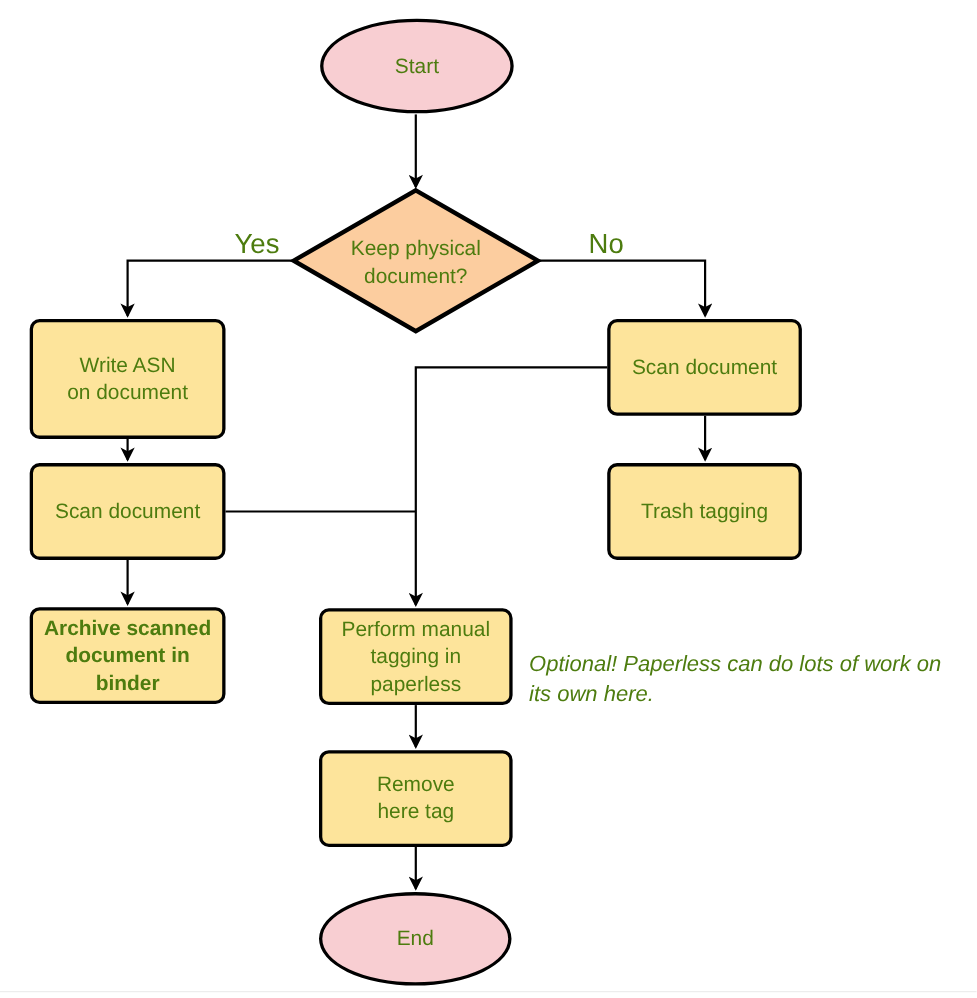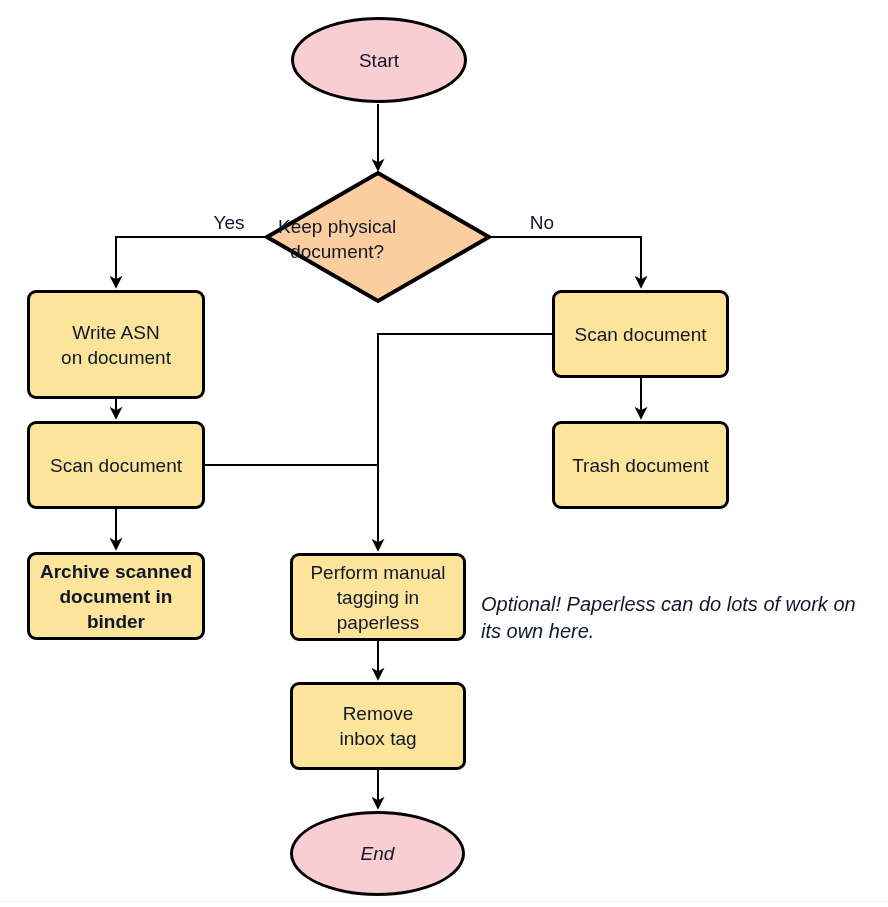--- a/index.html
+++ b/index.html
@@ -2,21 +2,21 @@
 <html><head>
 <meta charset="utf-8">
 <style>
   html, body { margin: 0; padding: 0; background: #ffffff; }
   .canvas {
     position: relative;
     width: 888px;
     height: 907px;
     background: #ffffff;
     font-family: "Liberation Sans", "DejaVu Sans", sans-serif;
-    color: #0f172a;
+    color: #4d7c0f;
     overflow: hidden;
   }
   svg.layer {
     position: absolute;
     left: 0; top: 0;
     width: 888px; height: 907px;
   }
   .node {
     position: absolute;
     box-sizing: border-box;
@@ -26,30 +26,30 @@
     justify-content: center;
     text-align: center;
     font-size: 19px;
     line-height: 25px;
   }
   .node span, .label-text { white-space: pre-line; }
   .process { border-radius: 9px; }
   .terminator { border-radius: 50%; }
   .free-label {
     position: absolute;
-    font-size: 19px;
+    font-size: 25px;
     line-height: 25px;
-    text-align: center;
+    text-align: right;
     white-space: pre-line;
   }
   .diamond-label {
     position: absolute;
     left: 278px; top: 213px;
     width: 200px; height: 52px;
-    display: flex; align-items: center; 
+    display: flex; align-items: center; justify-content: center;
     text-align: center;
     font-size: 19px; line-height: 25px;
   }
   .annotation {
     position: absolute;
     left: 481px; top: 591px;
     width: 410px;
     font-size: 20px;
     line-height: 27px;
     font-style: italic;
@@ -95,21 +95,21 @@
       <path d="M205,465 H378"></path>
       <path d="M378,641 V679" marker-end="url(#arrow)"></path>
       <path d="M378,770 V808" marker-end="url(#arrow)"></path>
     </g>
     <polygon points="378,173 489,237 378,301 267,237" stroke="#000000" stroke-width="4" fill="#fccd9f"></polygon>
   </svg>
 
   <div class="node terminator" id="n-start" style="background: rgb(248, 206, 210);">
     <span>Start</span>
   </div>
-  <div class="node terminator" id="n-end" style="background: rgb(248, 206, 210); font-style: italic;">
+  <div class="node terminator" id="n-end" style="background: rgb(248, 206, 210);">
     <span>End</span>
   </div>
 
   <div class="diamond-label">
     <span class="label-text">Keep physical
 document?</span>
   </div>
 
   <div class="node process" id="n-write-asn" style="background: rgb(253, 228, 155);">
     <span>Write ASN
@@ -120,30 +120,30 @@
   </div>
   <div class="node process" id="n-archive" style="background: rgb(253, 228, 155);">
     <span>Archive scanned
 document in
 binder</span>
   </div>
   <div class="node process" id="n-scan-right" style="background: rgb(253, 228, 155);">
     <span>Scan document</span>
   </div>
   <div class="node process" id="n-trash" style="background: rgb(253, 228, 155);">
-    <span>Trash document</span>
+    <span>Trash tagging</span>
   </div>
   <div class="node process" id="n-tagging" style="background: rgb(253, 228, 155);">
     <span>Perform manual
 tagging in
 paperless</span>
   </div>
   <div class="node process" id="n-remove" style="background: rgb(253, 228, 155);">
     <span>Remove
-inbox tag</span>
+here tag</span>
   </div>
 
   <div class="free-label" id="lbl-yes">Yes</div>
   <div class="free-label" id="lbl-no">No</div>
 
   <div class="annotation">Optional! Paperless can do lots of work on
 its own here.</div>
 
   <div class="bottom-divider" style="background: rgb(236, 236, 236);"></div>
 

